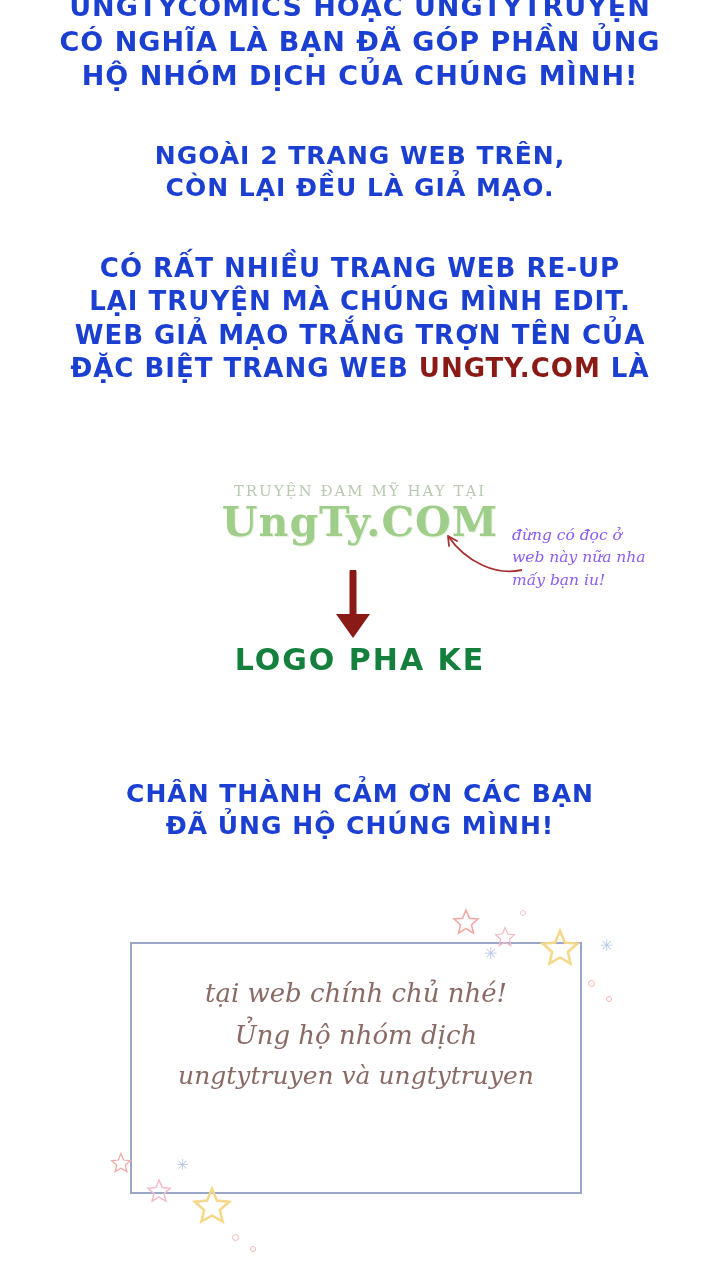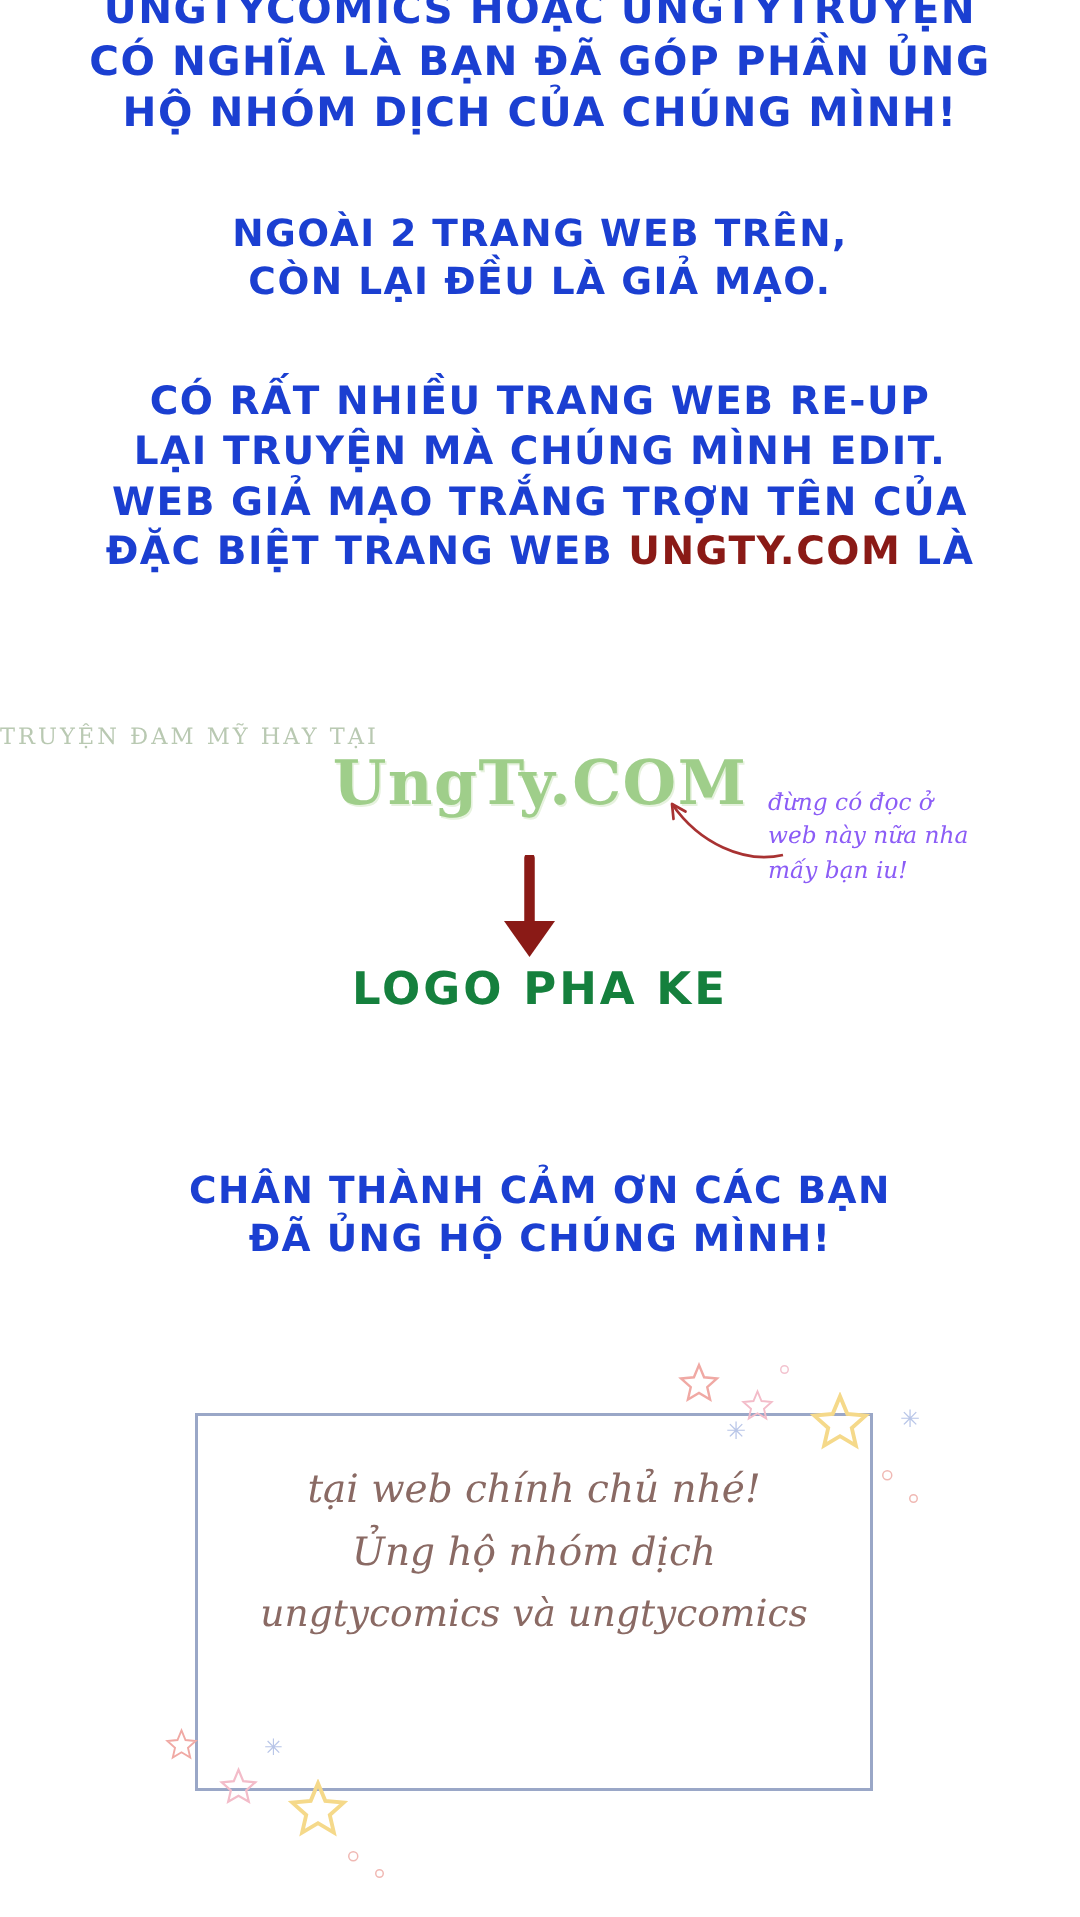--- a/index.html
+++ b/index.html
@@ -56,21 +56,21 @@
     left: 0;
     width: 720px;
     height: 210px;
   }
 
   .logo-caption {
     position: absolute;
     top: 0;
     left: 0;
     width: 720px;
-    text-align: left;
+    text-align: center;
     font-family: "DejaVu Serif", serif;
     font-size: 15px;
     color: #b9c9b2;
     letter-spacing: 2px;
   }
 
   .logo-main {
     position: absolute;
     top: 16px;
     left: 0;
@@ -218,21 +218,21 @@
 
   <div class="blue-block" id="block-thanks">
     <span class="line">CHÂN THÀNH CẢM ƠN CÁC BẠN</span>
     <span class="line">ĐÃ ỦNG HỘ CHÚNG MÌNH!</span>
   </div>
 
   <div class="card"></div>
   <div class="card-text">
     <span class="cline">tại web chính chủ nhé!</span>
     <span class="cline">Ủng hộ nhóm dịch</span>
-    <span class="cline last">ungtycomics và ungtycomics</span>
+    <span class="cline last">ungtytruyen và ungtytruyen</span>
   </div>
 
   <svg class="deco" style="left:452px; top:908px;" width="28" height="28" viewBox="0 0 28 28">
     <path d="M14 2 L17.4 10.2 L26 11 L19.5 16.8 L21.4 25 L14 20.6 L6.6 25 L8.5 16.8 L2 11 L10.6 10.2 Z" fill="none" stroke="#f0a9a4" stroke-width="1.6"></path>
   </svg>
 
   <svg class="deco" style="left:494px; top:926px;" width="22" height="22" viewBox="0 0 28 28">
     <path d="M14 2 L17.4 10.2 L26 11 L19.5 16.8 L21.4 25 L14 20.6 L6.6 25 L8.5 16.8 L2 11 L10.6 10.2 Z" fill="none" stroke="#f3bcc9" stroke-width="1.6"></path>
   </svg>
 

